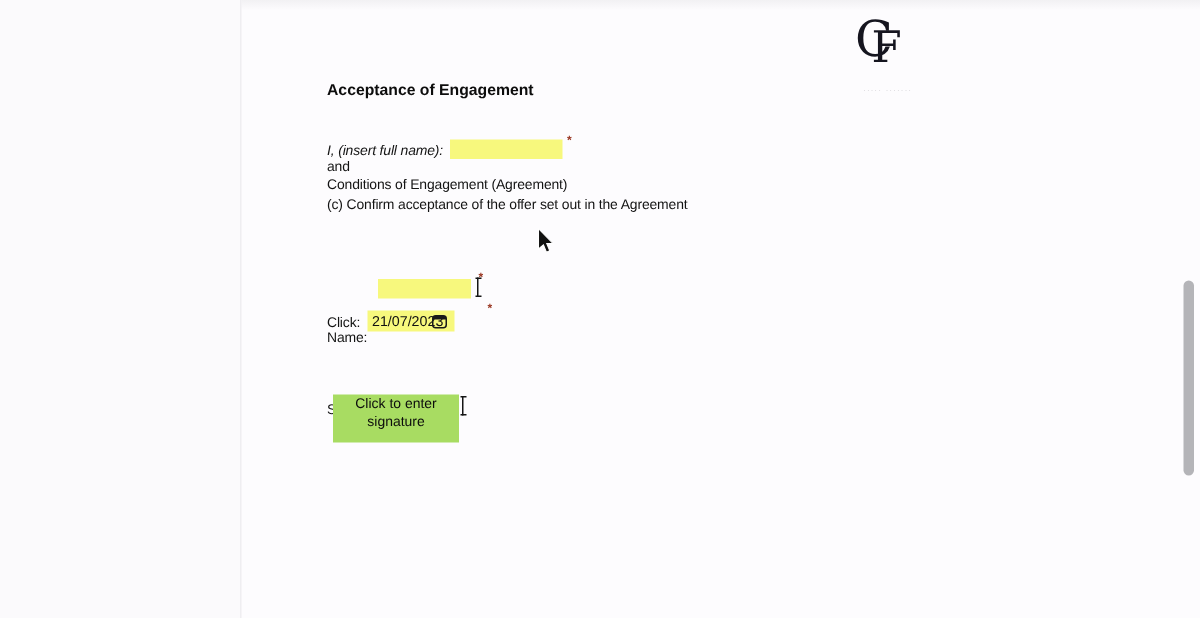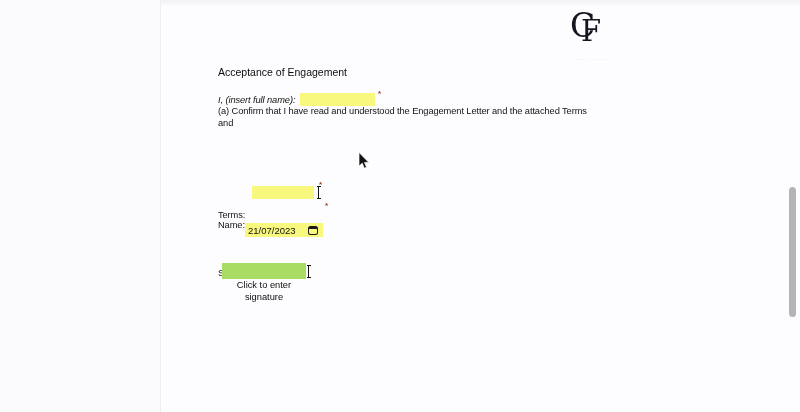--- a/index.html
+++ b/index.html
@@ -17,51 +17,51 @@
 
   
   .logo { position:absolute; left:563px; top:8px; width:58px; height:56px; }
   .logo-c { position:absolute; left:7px; top:-2px; font-family:"DejaVu Serif","Liberation Serif",serif;
     font-size:33px; font-weight:400; color:var(--logo-ink,#15151f); letter-spacing:-1px; }
   .logo-f { position:absolute; left:18px; top:6px; font-family:"DejaVu Serif","Liberation Serif",serif;
     font-size:29px; font-weight:400; color:var(--logo-ink,#15151f); }
   .logo-sub { position:absolute; left:0; top:49px; width:58px; text-align:center;
     font-size:4px; letter-spacing:1.2px; color:#c2c1c6; white-space:nowrap; }
 
-  .heading { position:absolute; left:218px; top:66px; font-size:10.5px; font-weight:normal; color:#0d0d0d; }
+  .heading { position:absolute; left:218px; top:54px; font-size:10.5px; font-weight:bold; color:#0d0d0d; }
 
   .line { font-size:9.3px; letter-spacing:-0.1px; line-height:12.3px; color:#131313; white-space:nowrap; }
   .intro-row { position:absolute; left:218px; top:92px; height:14px; }
   .intro-label { display:inline-block; vertical-align:top; padding-top:2px;font-style:italic; }
   .hl { background:var(--highlight-yellow,#f7f87d); display:inline-block; }
   .intro-field { position:absolute; left:82px; top:1px; width:75px; height:13px; }
   .req { font-size:8px; color:var(--required-red,#9b3a26); font-weight:bold; }
   .req-intro { position:absolute; left:160px; top:-3px; }
 
   .statements { position:absolute; left:218px; top:105px; }
 
   .name-row { position:absolute; left:218px; top:184px; height:16px; }
   .name-label { position:absolute; left:0; top:3px;margin-top:32px; }
   .name-field { position:absolute; left:34px; top:2px; width:62px; height:13px; }
   .name-caret { position:absolute; left:98px; top:1px; }
   .req-name { position:absolute; left:101px; top:-4px; }
 
   .date-row { position:absolute; left:218px; top:205px; height:17px; }
   .date-label { position:absolute; left:0; top:4px; }
-  .date-field { position:absolute; left:27px; top:2px; width:78px; height:14px;margin-top:16px; }
+  .date-field { position:absolute; left:27px; top:2px; width:58px; height:14px; }
   .date-value { position:absolute; left:3px; top:2px; font-size:9.5px; font-weight:500; color:#111; }
   .cal-icon { position:absolute; right:5px; top:2.5px; width:10px; height:9px;
     border:1.2px solid #1a1a1a; border-top-width:3px; border-radius:2.5px; background:transparent; }
   .req-date { position:absolute; left:107px; top:-4px; }
 
   .sig-label { position:absolute; left:218px; top:231px;margin-top:36px; }
 
-  .sig-button { position:absolute; left:222px; top:263px; width:84px; height:16px;
+  .sig-button { position:absolute; left:222px; top:263px; width:84px; height:32px;
     background:var(--signature-green,#a8dc62); text-align:center; font-size:9.3px; line-height:12px;
-    padding-top:16px; color:#0c0c0c; cursor:pointer; }
+    padding-top:0; color:#0c0c0c; cursor:pointer; }
   .sig-caret { position:absolute; left:306px; top:264px; }
 
   .ibeam { width:5px; height:13px; display:inline-block;
     background:linear-gradient(#151515,#151515) center top/1px 100% no-repeat; position:relative; }
   .ibeam::before, .ibeam::after { content:""; position:absolute; left:0.5px; width:4px; height:1px; background:#151515; }
   .ibeam::before { top:0; } .ibeam::after { bottom:0; }
 
   .scrollbar-thumb { position:absolute; left:789px; top:187px; width:7px; height:130px;
     background:var(--scrollbar-gray,#b4b4b8); border-radius:3.5px; }
 
@@ -83,33 +83,34 @@
 
 <div class="heading">Acceptance of Engagement</div>
 
 <div class="intro-row">
   <span class="line intro-label">I, (insert full name):</span>
   <span class="hl intro-field"></span>
   <span class="req req-intro">*</span>
 </div>
 
 <div class="statements">
-  <div class="line">(a) Confirm that I have read and understood the Engagement Letter and the attached Terms</div>
   <div class="line">and</div>
+  <div class="line">Conditions of Engagement (Agreement)</div>
+  <div class="line">(c) Confirm acceptance of the offer set out in the Agreement</div>
 </div>
 
 <div class="name-row">
   <span class="line name-label">Name:</span>
   <span class="hl name-field"></span>
   <span class="ibeam name-caret"></span>
   <span class="req req-name">*</span>
 </div>
 
 <div class="date-row">
-  <span class="line date-label">Terms:</span>
+  <span class="line date-label">Click:</span>
   <span class="hl date-field">
     <span class="date-value">21/07/2023</span>
     <span class="cal-icon"></span>
   </span>
   <span class="req req-date">*</span>
 </div>
 
 <div class="line sig-label">Signature:</div>
 
 <div class="sig-button">

